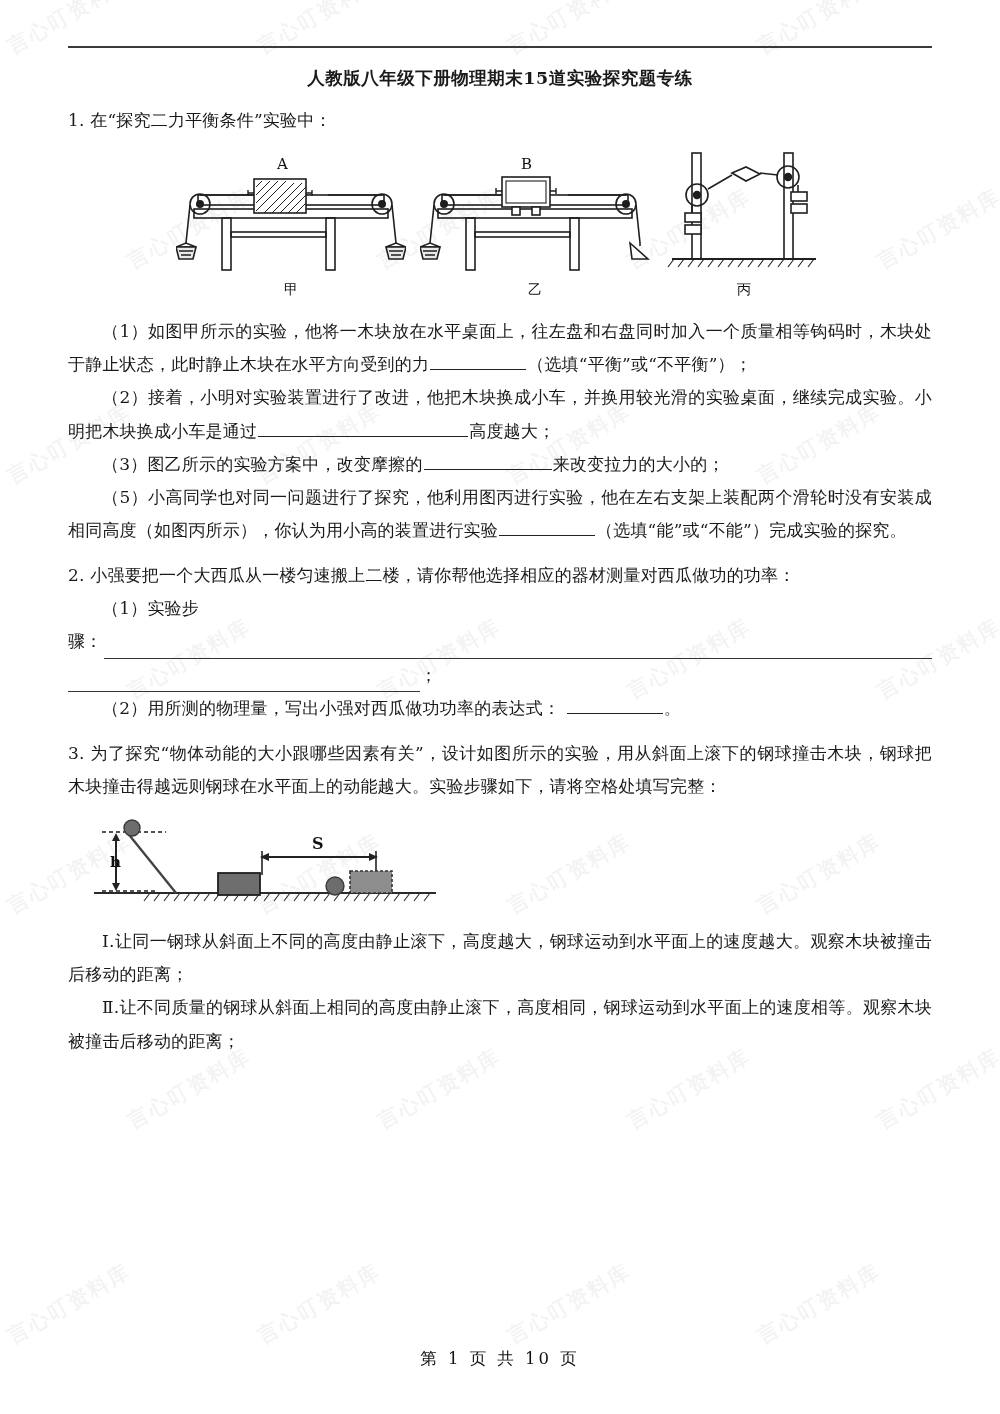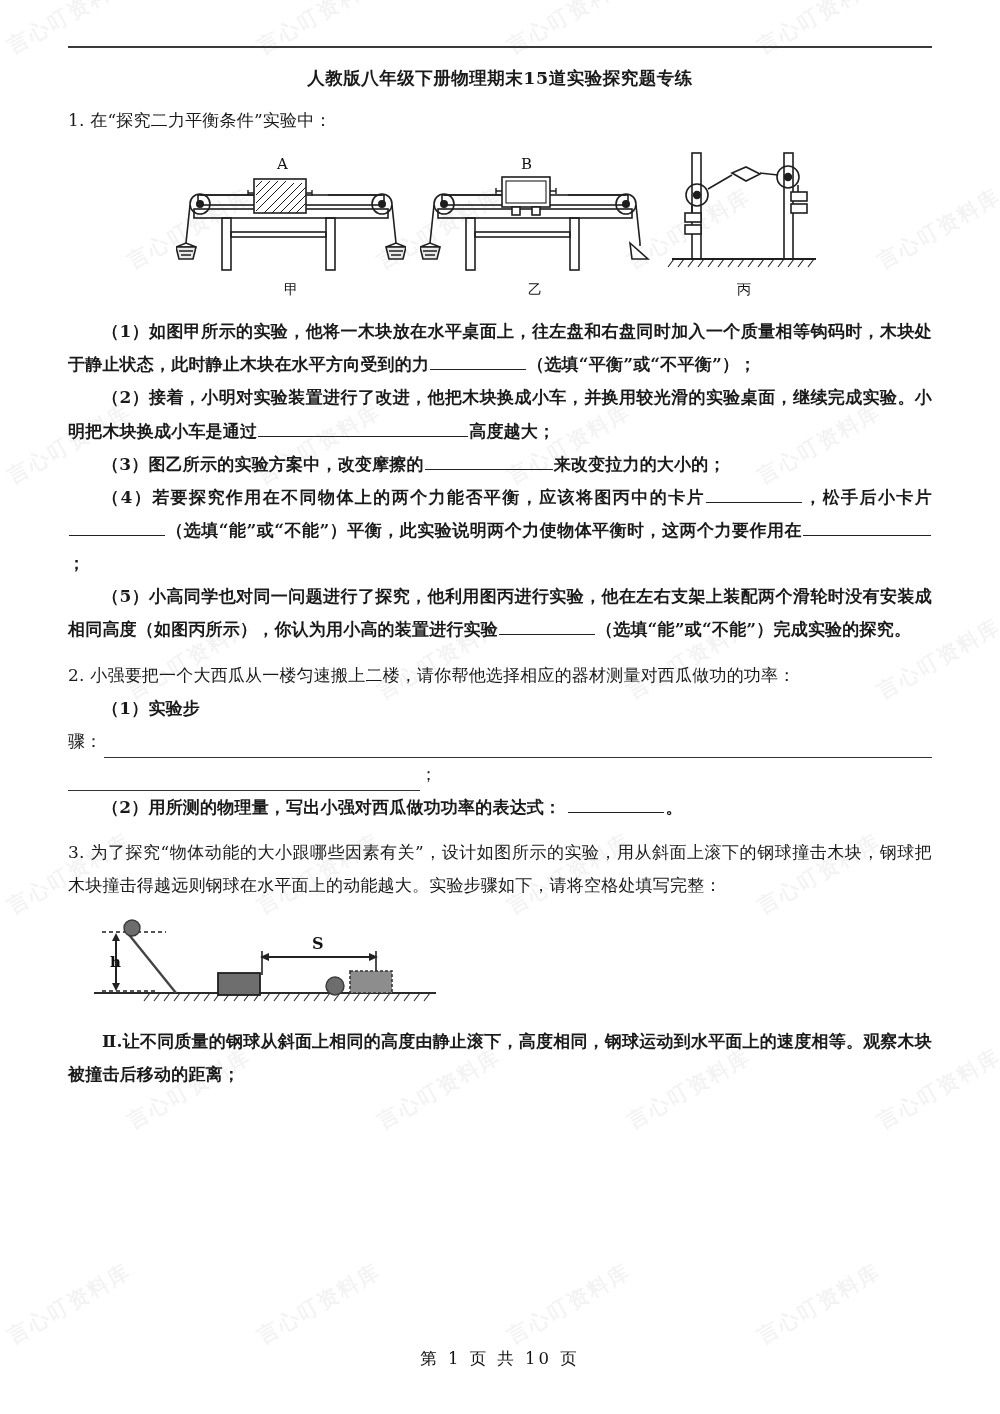--- a/index.html
+++ b/index.html
@@ -71,21 +71,21 @@
   }
 
   .q-line {
     font-size: 17px;
     line-height: 1.95;
     text-align: justify;
     margin: 0;
     letter-spacing: 0.2px;
   }
   .q-head { margin-top: 12px; }
-  .indent { text-indent: 34px; font-weight: bold; }
+  .indent { text-indent: 34px; }
 
   .blank {
     display: inline-block;
     border-bottom: 1.6px solid #222;
     vertical-align: baseline;
     height: 1.05em;
     margin: 0 1px;
   }
   .b-md  { width: 96px; }
   .b-lg  { width: 128px; }
@@ -327,23 +327,20 @@
     </p>
 
     <p class="q-line indent">
       <span>（2）</span><span>接着，小明对实验装置进行了改进，他把木块换成小车，并换用较光滑的实验桌面，继续完成实验。小明把木块换成小车是通过</span><span class="blank b-xl"></span><span>高度越大；</span>
     </p>
 
     <p class="q-line indent">
       <span>（3）</span><span>图乙所示的实验方案中，改变摩擦的</span><span class="blank b-lg"></span><span>来改变拉力的大小的；</span>
     </p>
 
-    <p class="q-line indent">
-      <span>（4）</span><span>若要探究作用在不同物体上的两个力能否平衡，应该将图丙中的卡片</span><span class="blank b-md"></span><span>，松手后小卡片</span><span class="blank b-md"></span><span>（选填“能”或“不能”）平衡，此实验说明两个力使物体平衡时，这两个力要作用在</span><span class="blank b-lg"></span><span>；</span>
-    </p>
 
     <p class="q-line indent">
       <span>（5）</span><span>小高同学也对同一问题进行了探究，他利用图丙进行实验，他在左右支架上装配两个滑轮时没有安装成相同高度（如图丙所示），你认为用小高的装置进行实验</span><span class="blank b-md"></span><span>（选填“能”或“不能”）完成实验的探究。</span>
     </p>
 
     <p class="q-line q-head">
       <span>2.</span>
       <span>小强要把一个大西瓜从一楼匀速搬上二楼，请你帮他选择相应的器材测量对西瓜做功的功率：</span>
     </p>
 
@@ -403,20 +400,23 @@
 
           <circle cx="247" cy="71" r="9" fill="#6d6d6d" stroke="#3a3a3a" stroke-width="1.4"></circle>
 
           <rect x="262" y="56" width="42" height="22" fill="#8d8d8d" stroke="#333" stroke-width="1.6" stroke-dasharray="3 2"></rect>
         </g>
         <text x="22" y="52" font-family="DejaVu Serif, serif" font-size="15" font-weight="bold" fill="#111">h</text>
         <text x="224" y="34" font-family="DejaVu Serif, serif" font-size="16" font-weight="bold" fill="#111">S</text>
       </svg>
     </div>
 
+    <p class="q-line indent">
+      <span>Ⅰ.</span><span>让同一钢球从斜面上不同的高度由静止滚下，高度越大，钢球运动到水平面上的速度越大。观察木块被撞击后移动的距离；</span>
+    </p>
 
     <p class="q-line indent">
       <span>Ⅱ.</span><span>让不同质量的钢球从斜面上相同的高度由静止滚下，高度相同，钢球运动到水平面上的速度相等。观察木块被撞击后移动的距离；</span>
     </p>
 
   </div>
 
   <div id="footer">第 1 页 共 10 页</div>
 
 </div>

